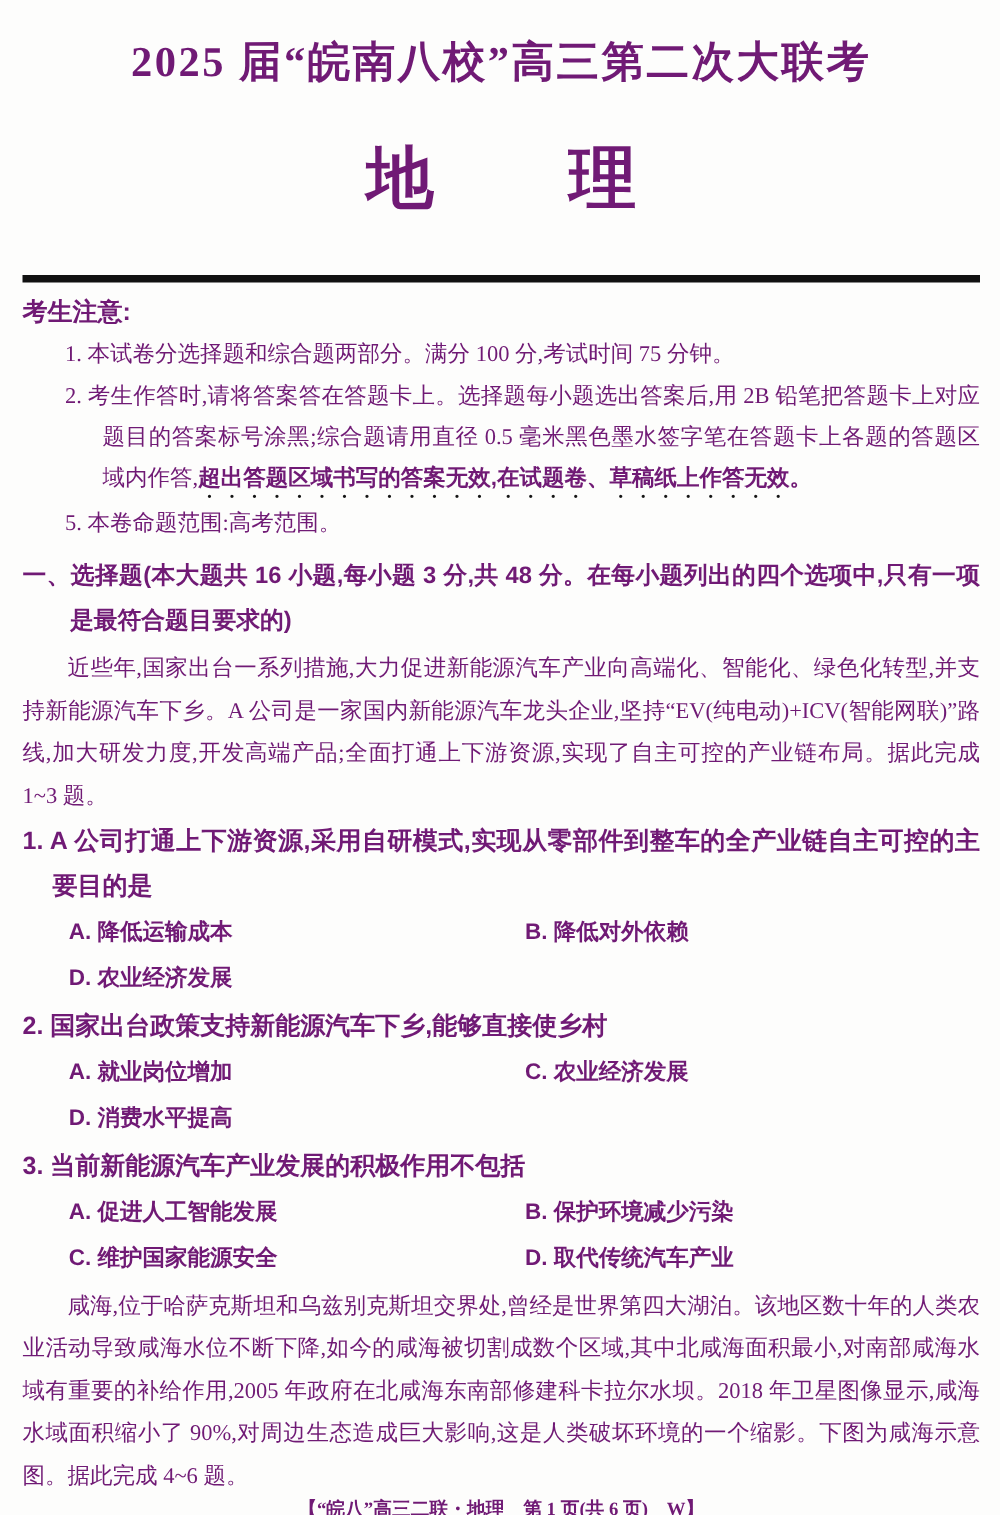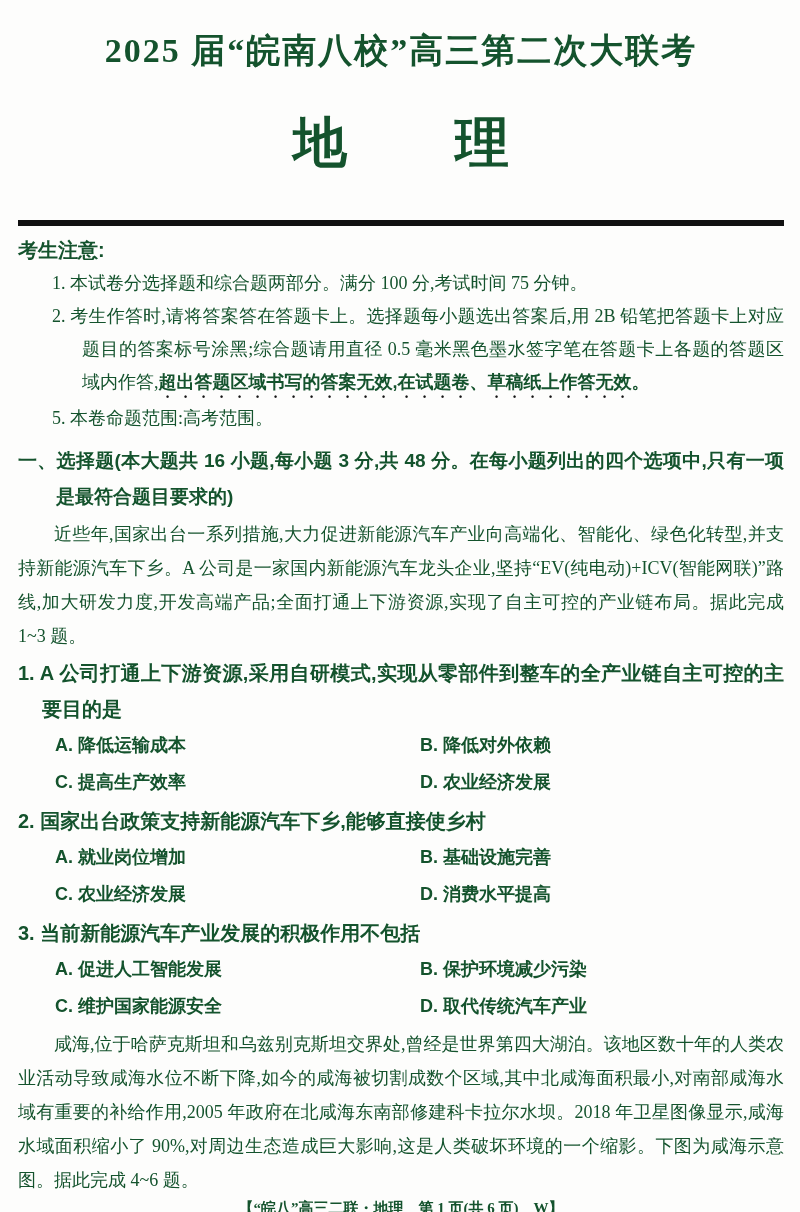--- a/index.html
+++ b/index.html
@@ -3,21 +3,21 @@
 <meta charset="utf-8">
 <style>
   * { margin: 0; padding: 0; box-sizing: border-box; }
   html, body { background: #e8e8e8; }
   .page {
     position: relative;
     width: 800px;
     height: 1212px;
     margin: 0 auto;
     background: #fdfdfc;
-    color: #14532d;
+    color: #701a75;
     display: flex;
     flex-direction: column;
     padding: 0 16px 10px 18px;
     overflow: hidden;
     font-family: "Liberation Serif", "DejaVu Serif", serif;
   }
   .doc-title {
     padding-top: 26px;
     text-align: center;
     font-family: "Liberation Serif", "DejaVu Serif", serif;
@@ -130,30 +130,28 @@
   <section>
     <h2 class="sec-heading">一、选择题(本大题共 16 小题,每小题 3 分,共 48 分。在每小题列出的四个选项中,只有一项是最符合题目要求的)</h2>
 
     <p class="passage">近些年,国家出台一系列措施,大力促进新能源汽车产业向高端化、智能化、绿色化转型,并支持新能源汽车下乡。A 公司是一家国内新能源汽车龙头企业,坚持“EV(纯电动)+ICV(智能网联)”路线,加大研发力度,开发高端产品;全面打通上下游资源,实现了自主可控的产业链布局。据此完成 1~3 题。</p>
 
     <div class="question">
       <p class="q-stem">1. A 公司打通上下游资源,采用自研模式,实现从零部件到整车的全产业链自主可控的主要目的是</p>
       <div class="options">
         <span>A. 降低运输成本</span>
         <span>B. 降低对外依赖</span>
-        <span>C. 提高生产效率</span>
         <span>D. 农业经济发展</span>
       </div>
     </div>
 
     <div class="question">
       <p class="q-stem">2. 国家出台政策支持新能源汽车下乡,能够直接使乡村</p>
       <div class="options">
         <span>A. 就业岗位增加</span>
-        <span>B. 基础设施完善</span>
         <span>C. 农业经济发展</span>
         <span>D. 消费水平提高</span>
       </div>
     </div>
 
     <div class="question">
       <p class="q-stem">3. 当前新能源汽车产业发展的积极作用不包括</p>
       <div class="options">
         <span>A. 促进人工智能发展</span>
         <span>B. 保护环境减少污染</span>

